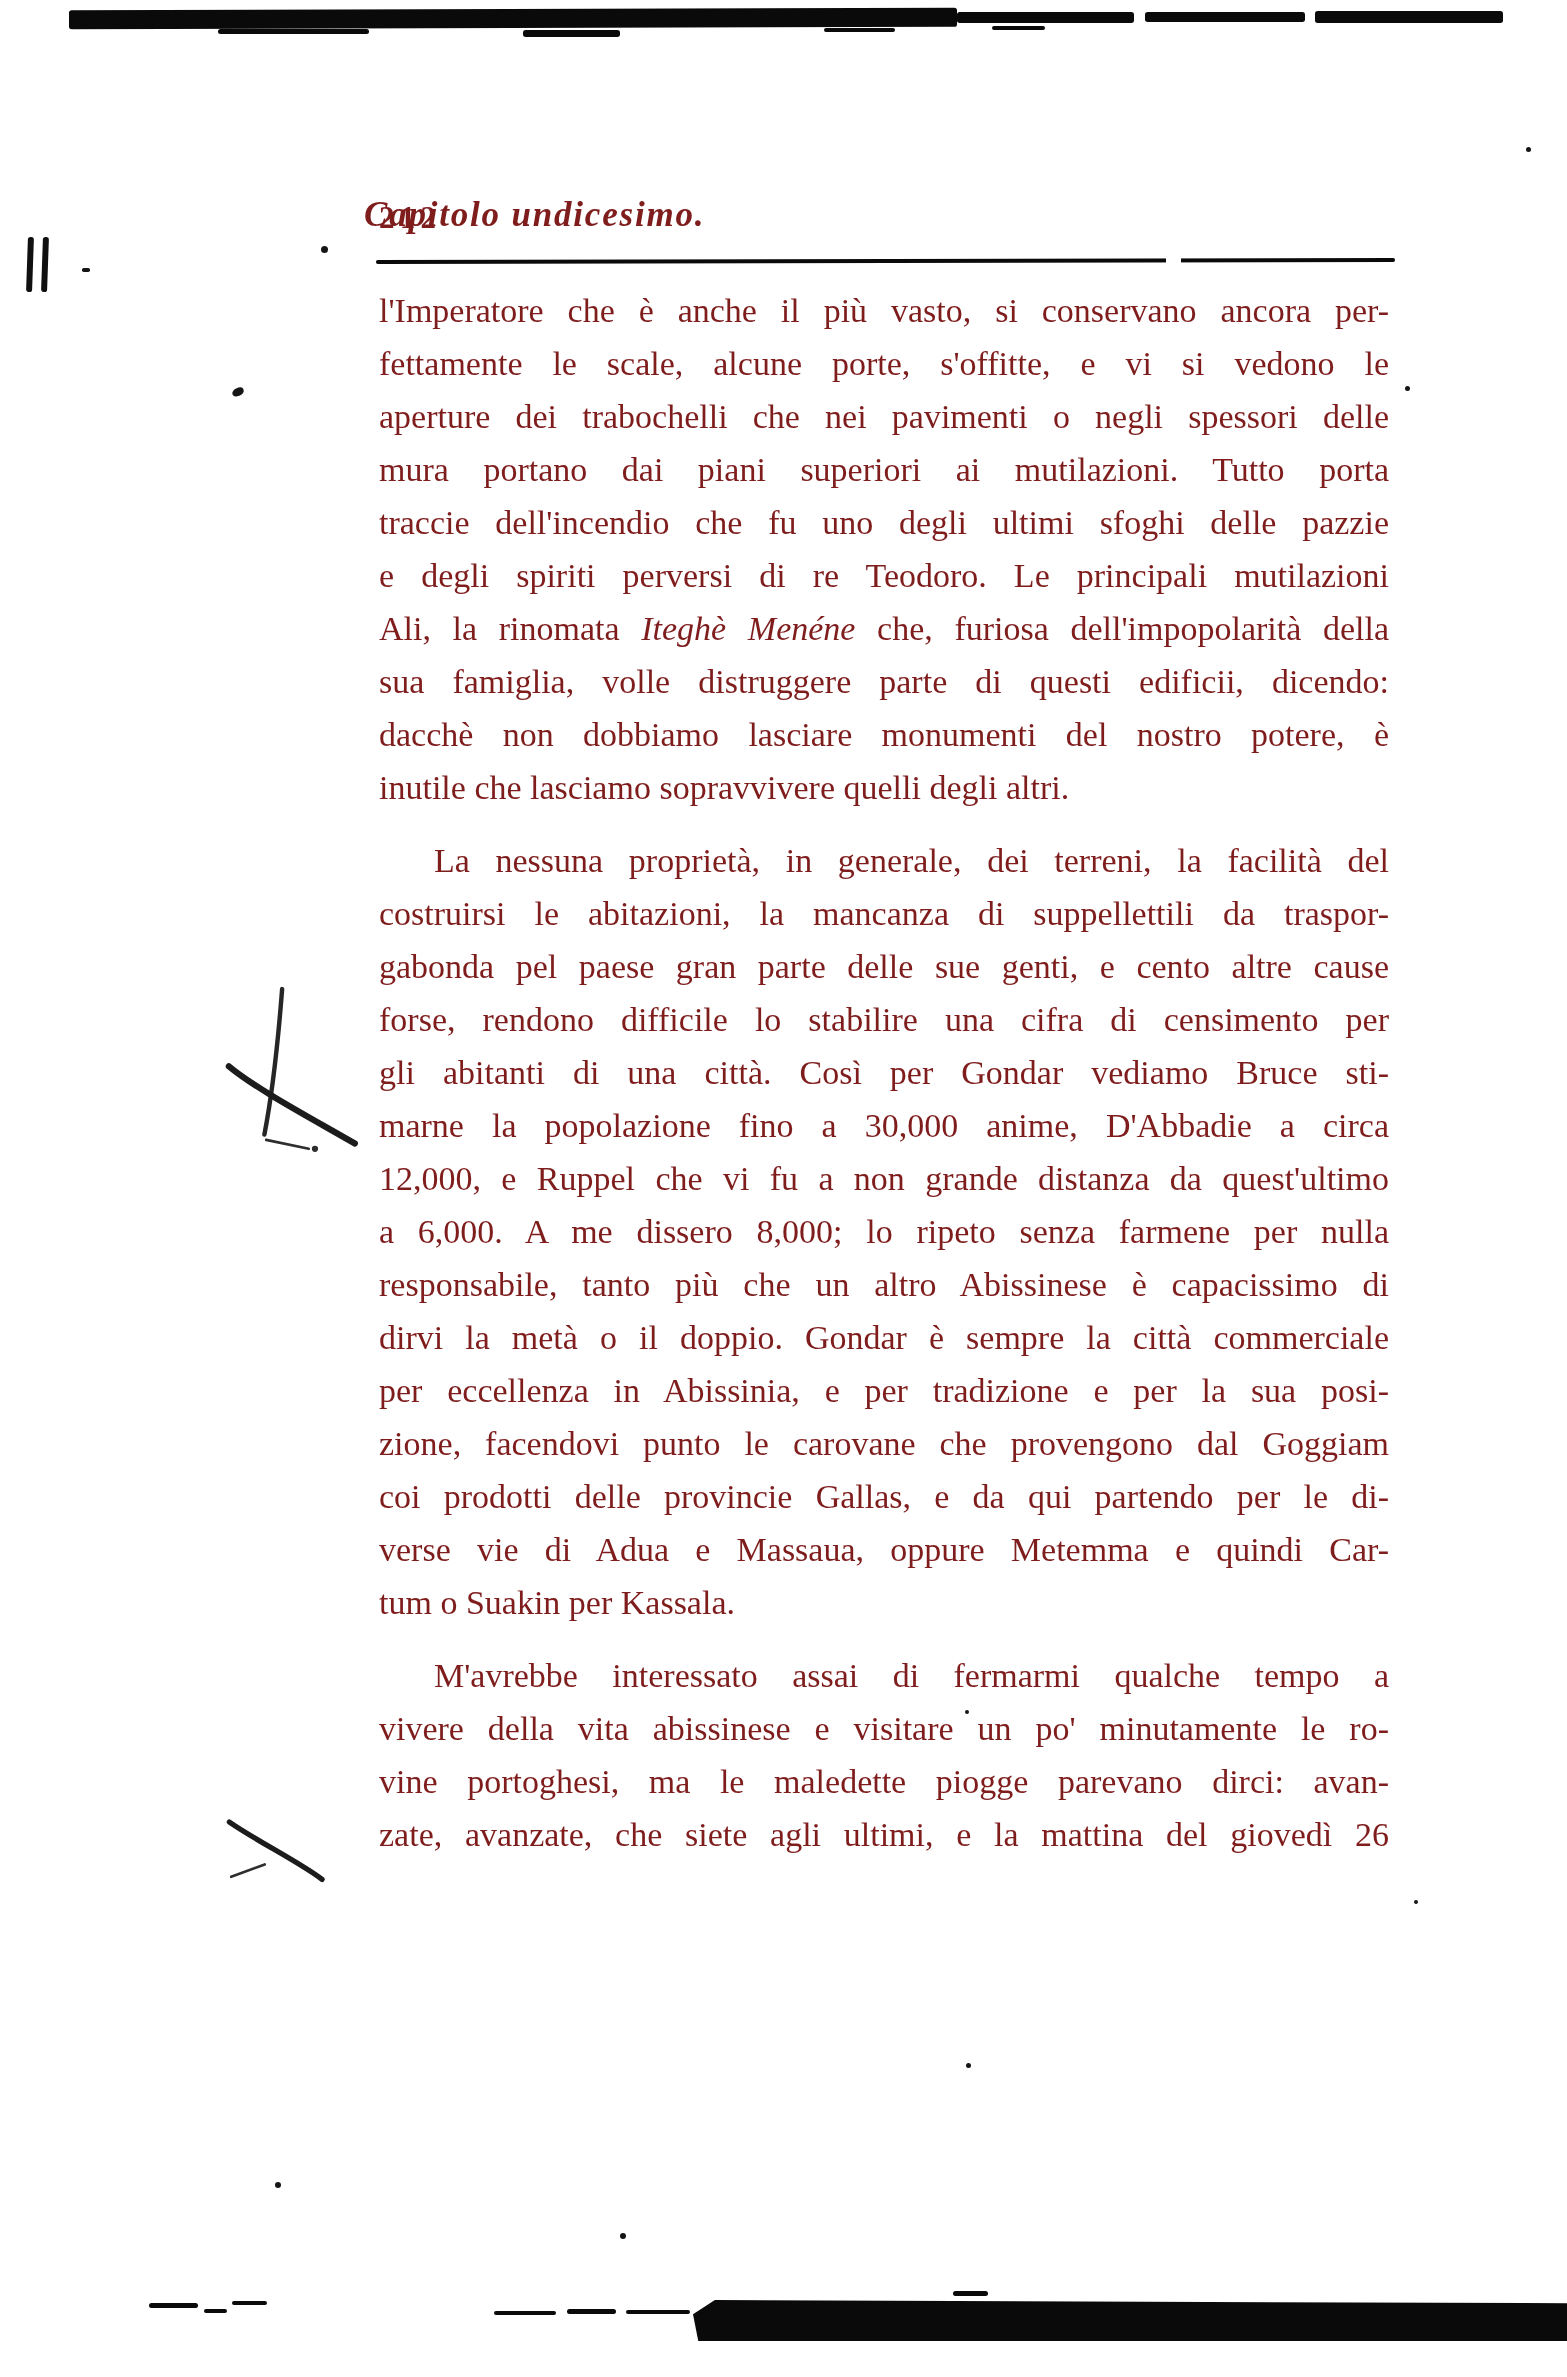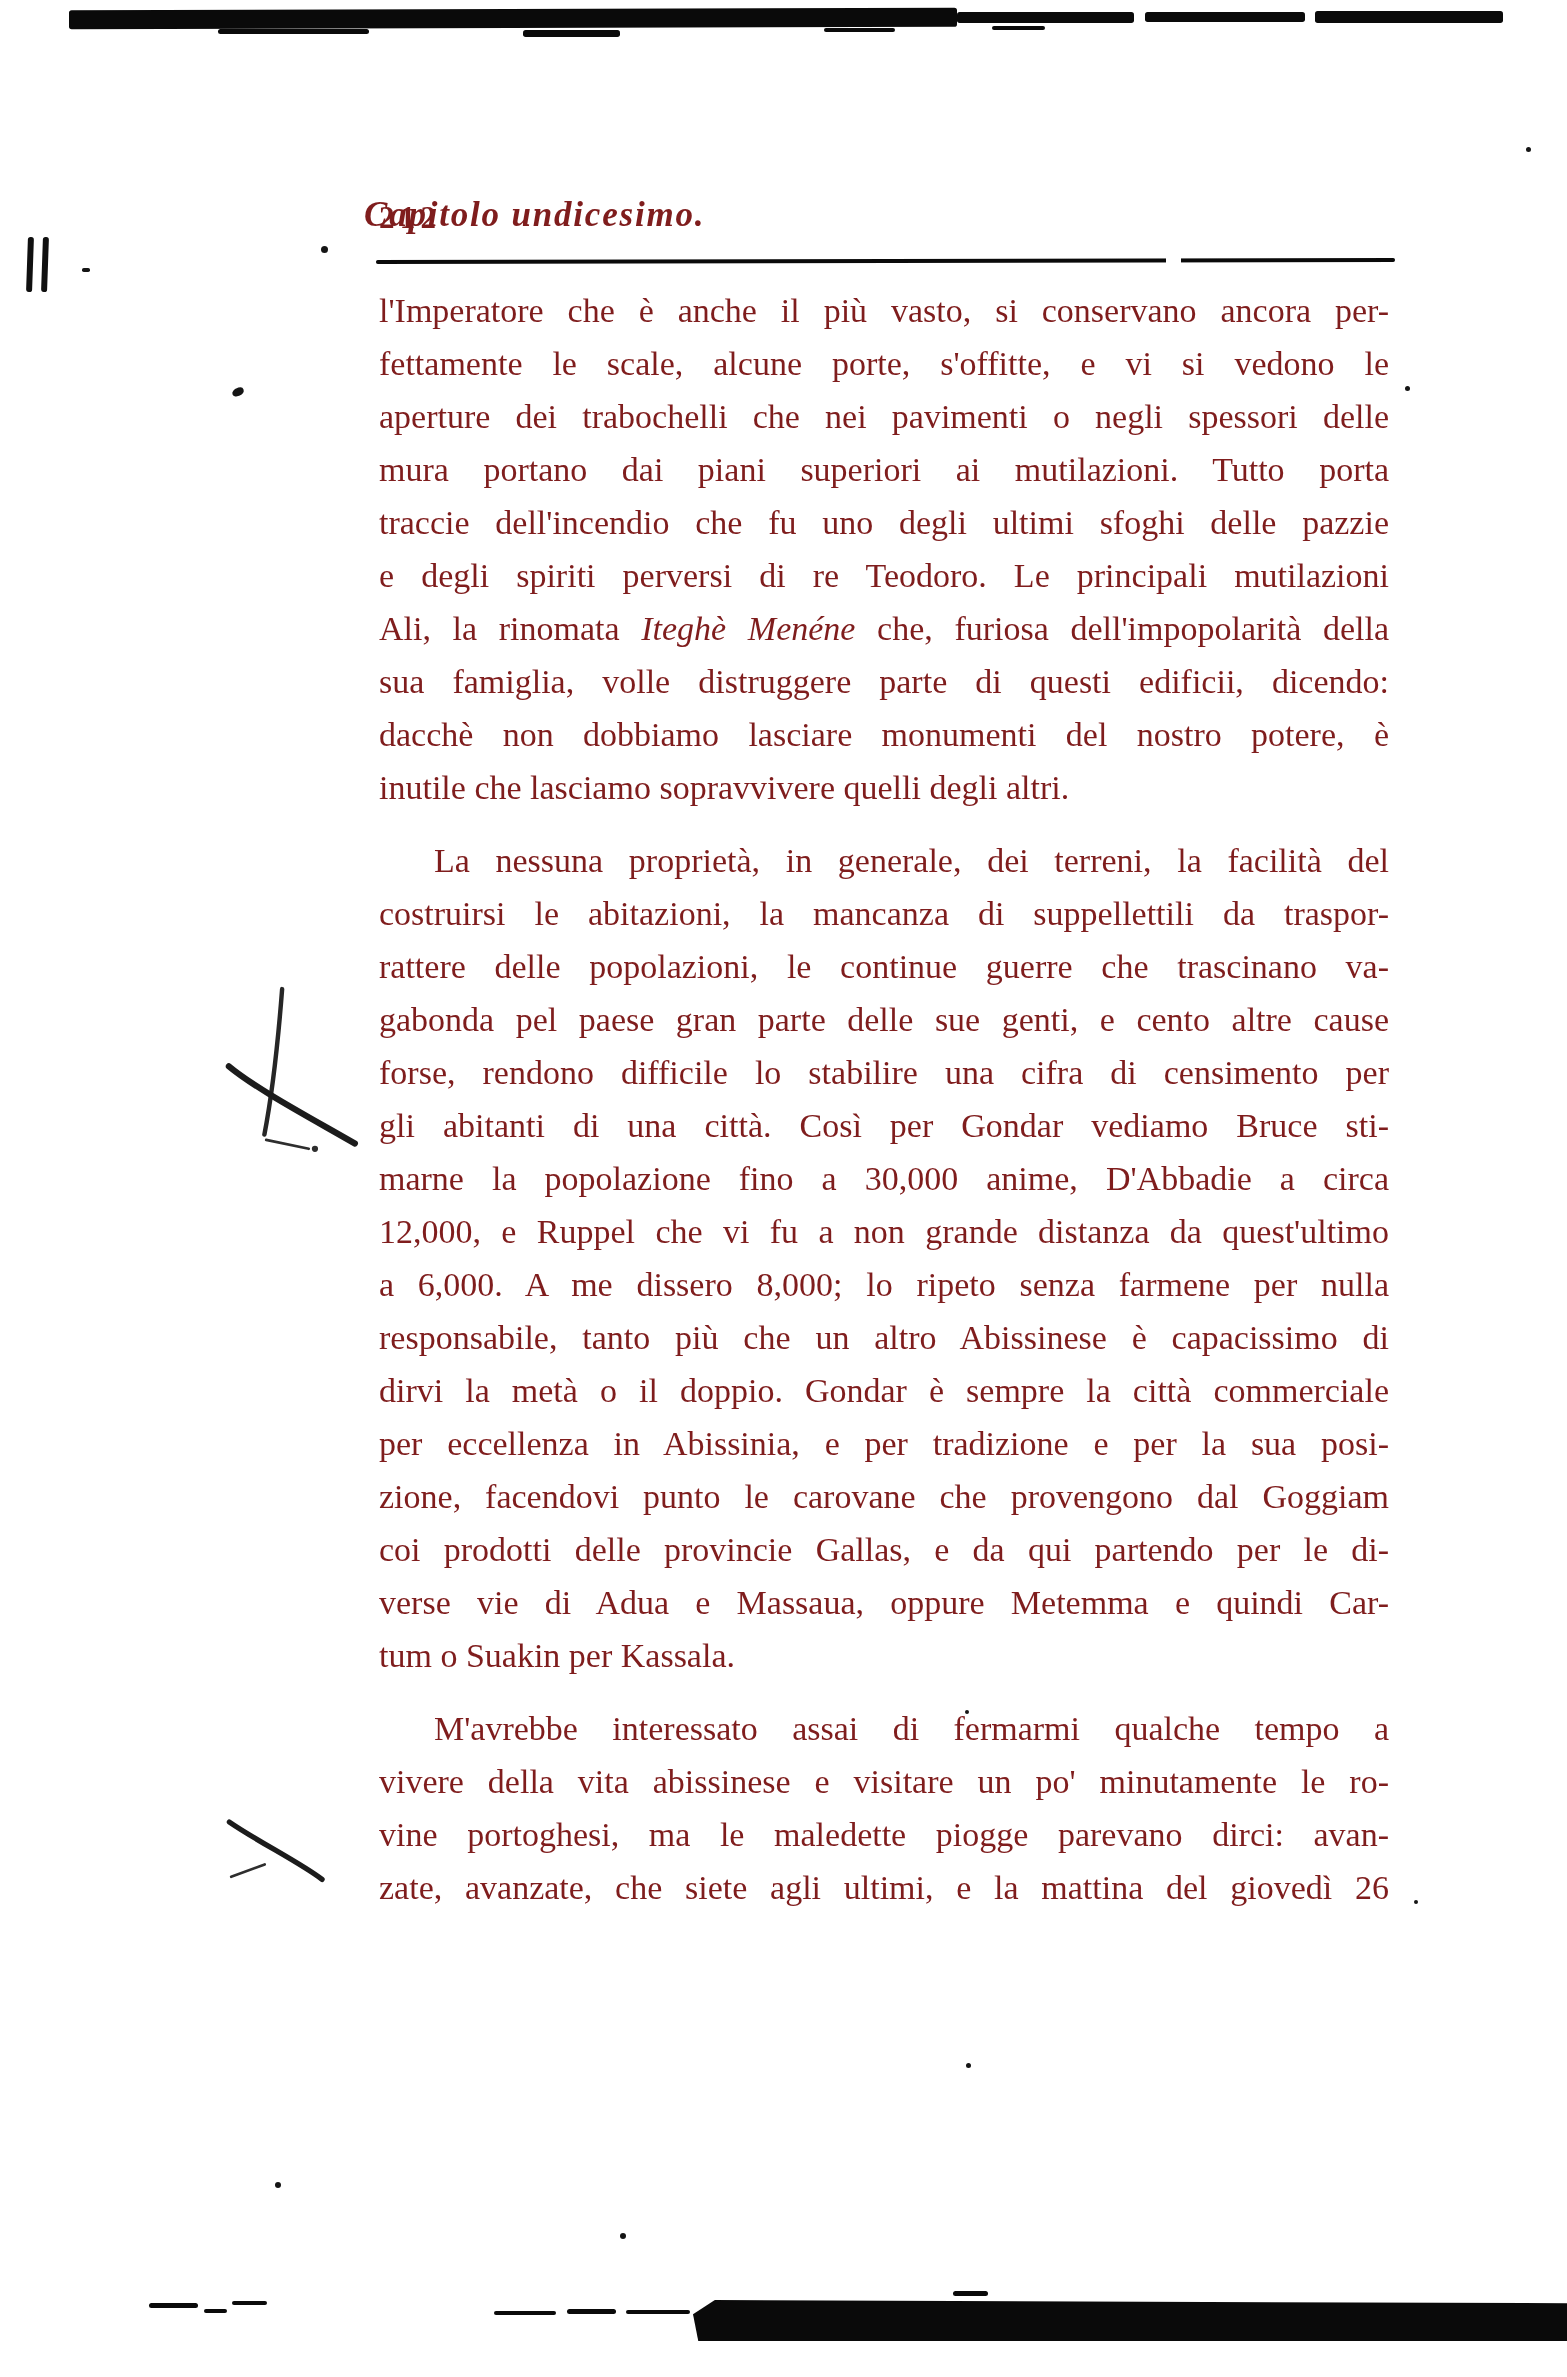--- a/index.html
+++ b/index.html
@@ -72,21 +72,20 @@
       <div class="line"><span>aperture dei trabochelli che nei pavimenti o negli spessori delle</span></div>
       <div class="line"><span>mura portano dai piani superiori ai mutilazioni. Tutto porta</span></div>
       <div class="line"><span>traccie dell'incendio che fu uno degli ultimi sfoghi delle pazzie</span></div>
       <div class="line"><span>e degli spiriti perversi di re Teodoro. Le principali mutilazioni</span></div>
       <div class="line"><span>Ali, la rinomata </span><i>Iteghè Menéne</i><span> che, furiosa dell'impopolarità della</span></div>
       <div class="line"><span>sua famiglia, volle distruggere parte di questi edificii, dicendo:</span></div>
       <div class="line"><span>dacchè non dobbiamo lasciare monumenti del nostro potere, è</span></div>
       <div class="line para-end"><span>inutile che lasciamo sopravvivere quelli degli altri.</span></div>
       <div class="line indent"><span>La nessuna proprietà, in generale, dei terreni, la facilità del</span></div>
       <div class="line"><span>costruirsi le abitazioni, la mancanza di suppellettili da traspor-</span></div>
-      <div class="line"><span>rattere delle popolazioni, le continue guerre che trascinano va-</span></div>
       <div class="line"><span>gabonda pel paese gran parte delle sue genti, e cento altre cause</span></div>
       <div class="line"><span>forse, rendono difficile lo stabilire una cifra di censimento per</span></div>
       <div class="line"><span>gli abitanti di una città. Così per Gondar vediamo Bruce sti-</span></div>
       <div class="line"><span>marne la popolazione fino a 30,000 anime, D'Abbadie a circa</span></div>
       <div class="line"><span>12,000, e Ruppel che vi fu a non grande distanza da quest'ultimo</span></div>
       <div class="line"><span>a 6,000. A me dissero 8,000; lo ripeto senza farmene per nulla</span></div>
       <div class="line"><span>responsabile, tanto più che un altro Abissinese è capacissimo di</span></div>
       <div class="line"><span>dirvi la metà o il doppio. Gondar è sempre la città commerciale</span></div>
       <div class="line"><span>per eccellenza in Abissinia, e per tradizione e per la sua posi-</span></div>
       <div class="line"><span>zione, facendovi punto le carovane che provengono dal Goggiam</span></div>

